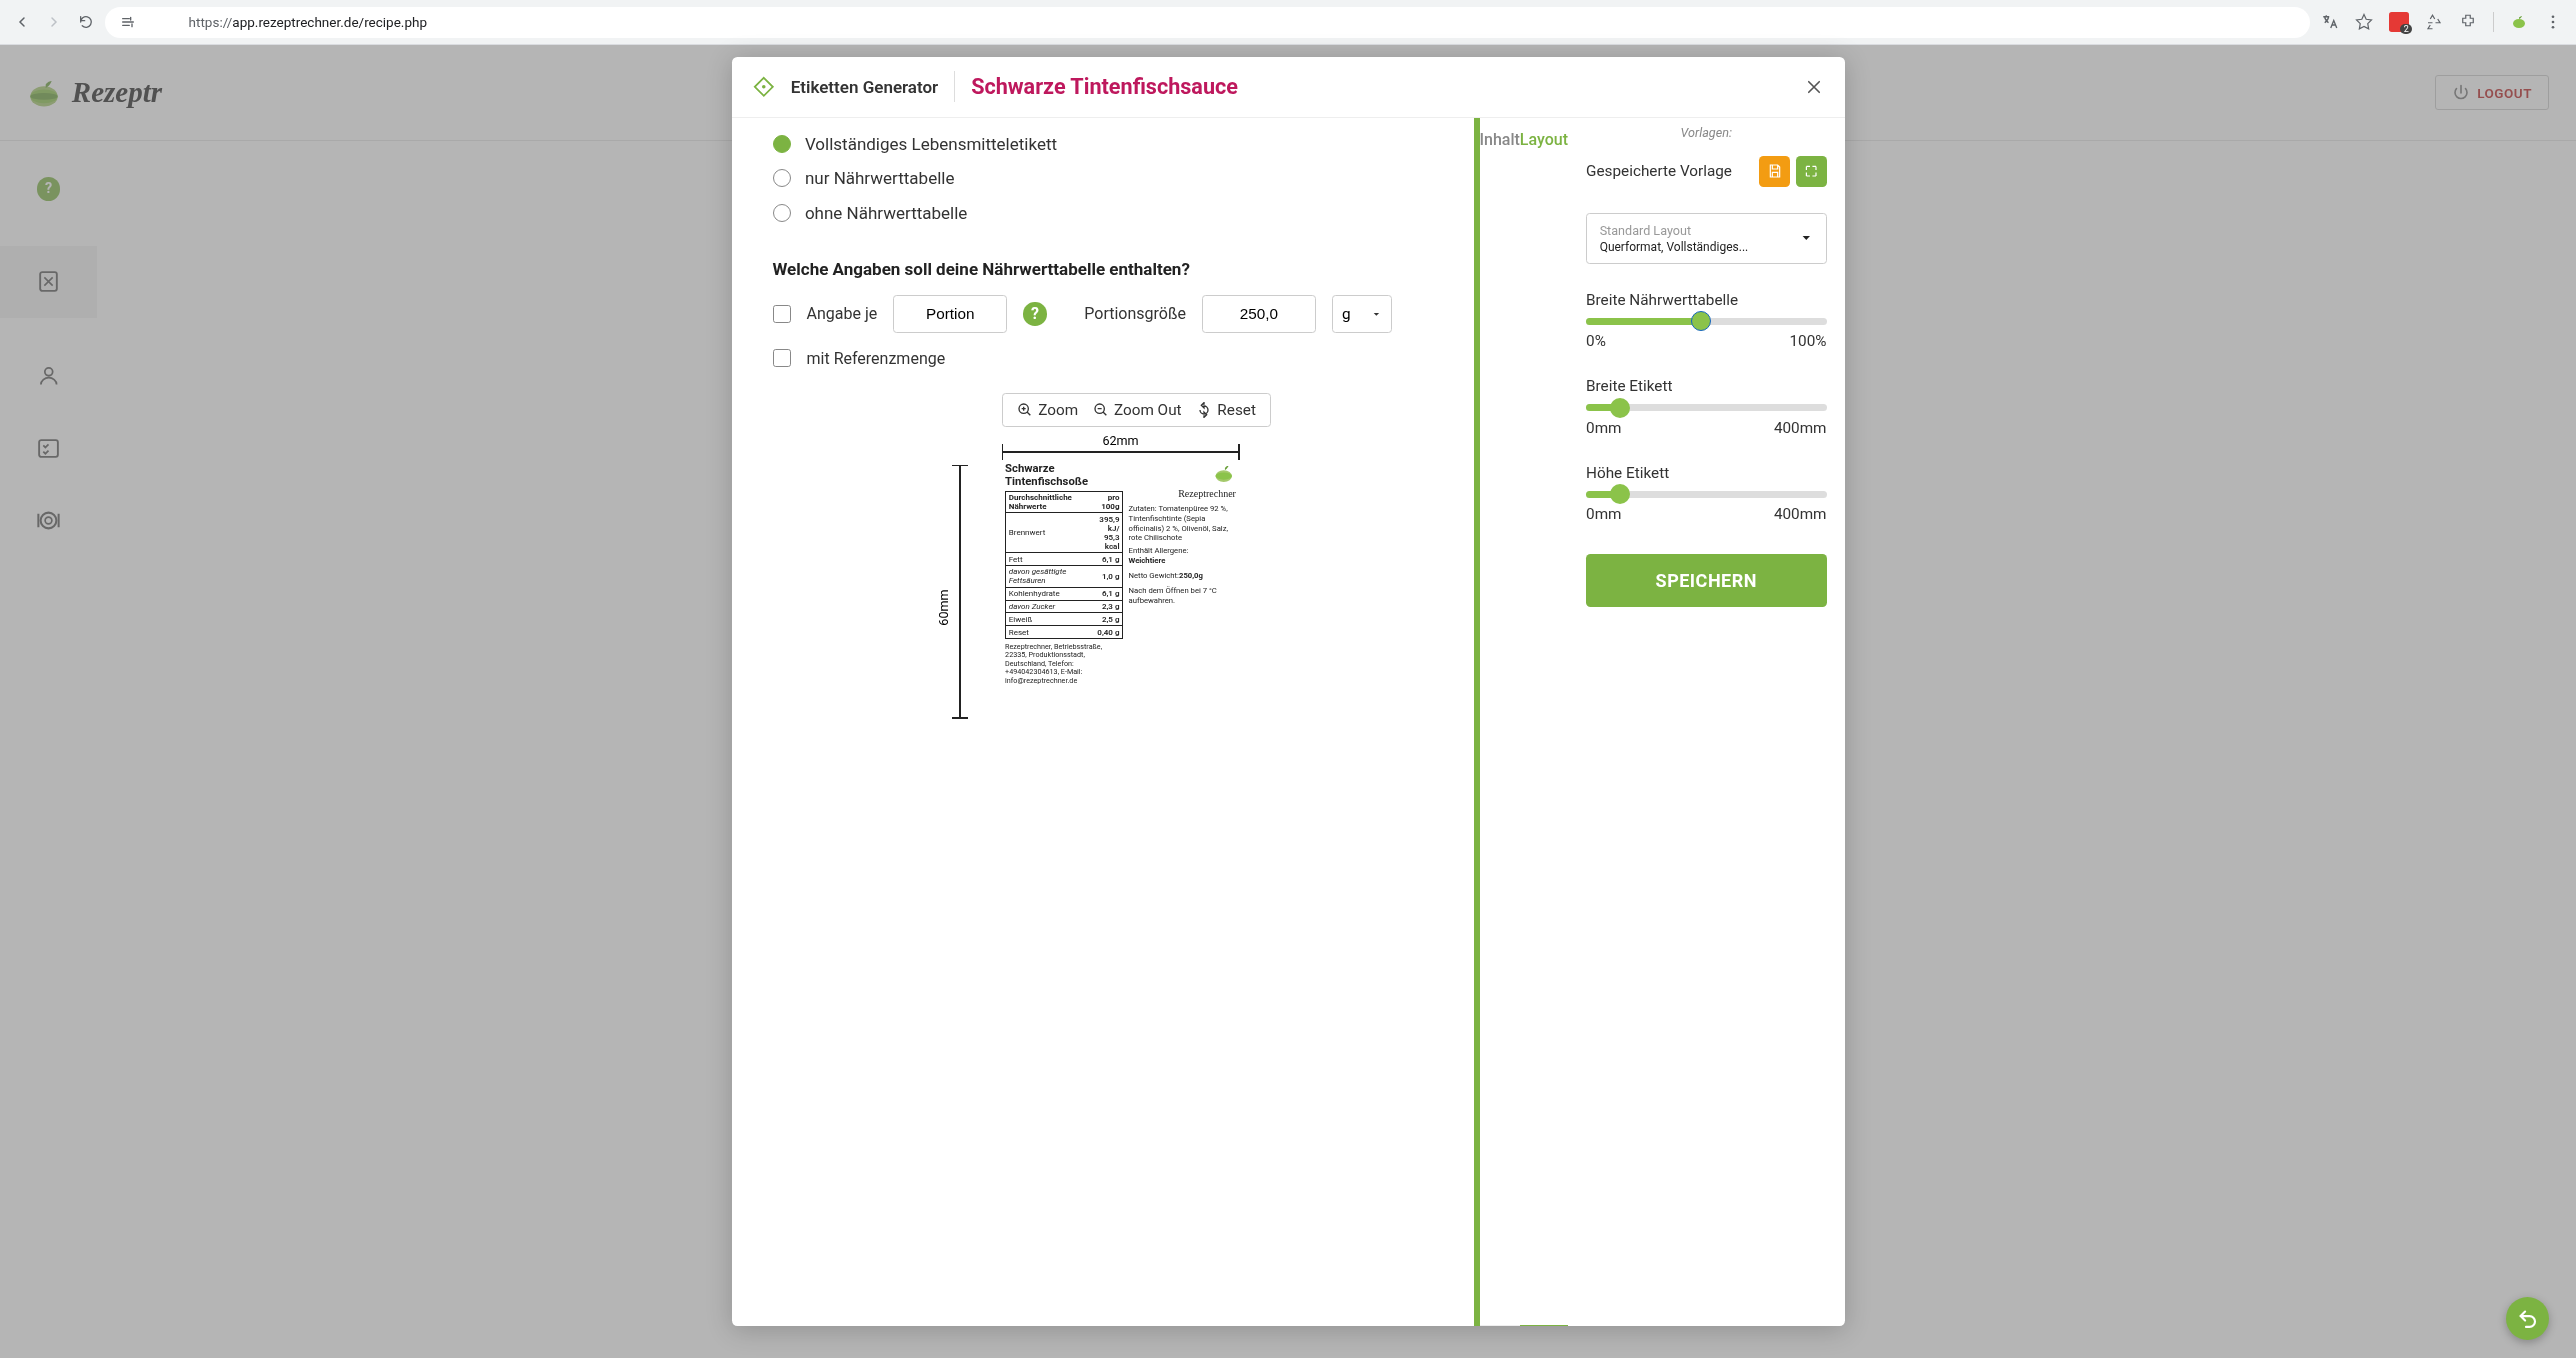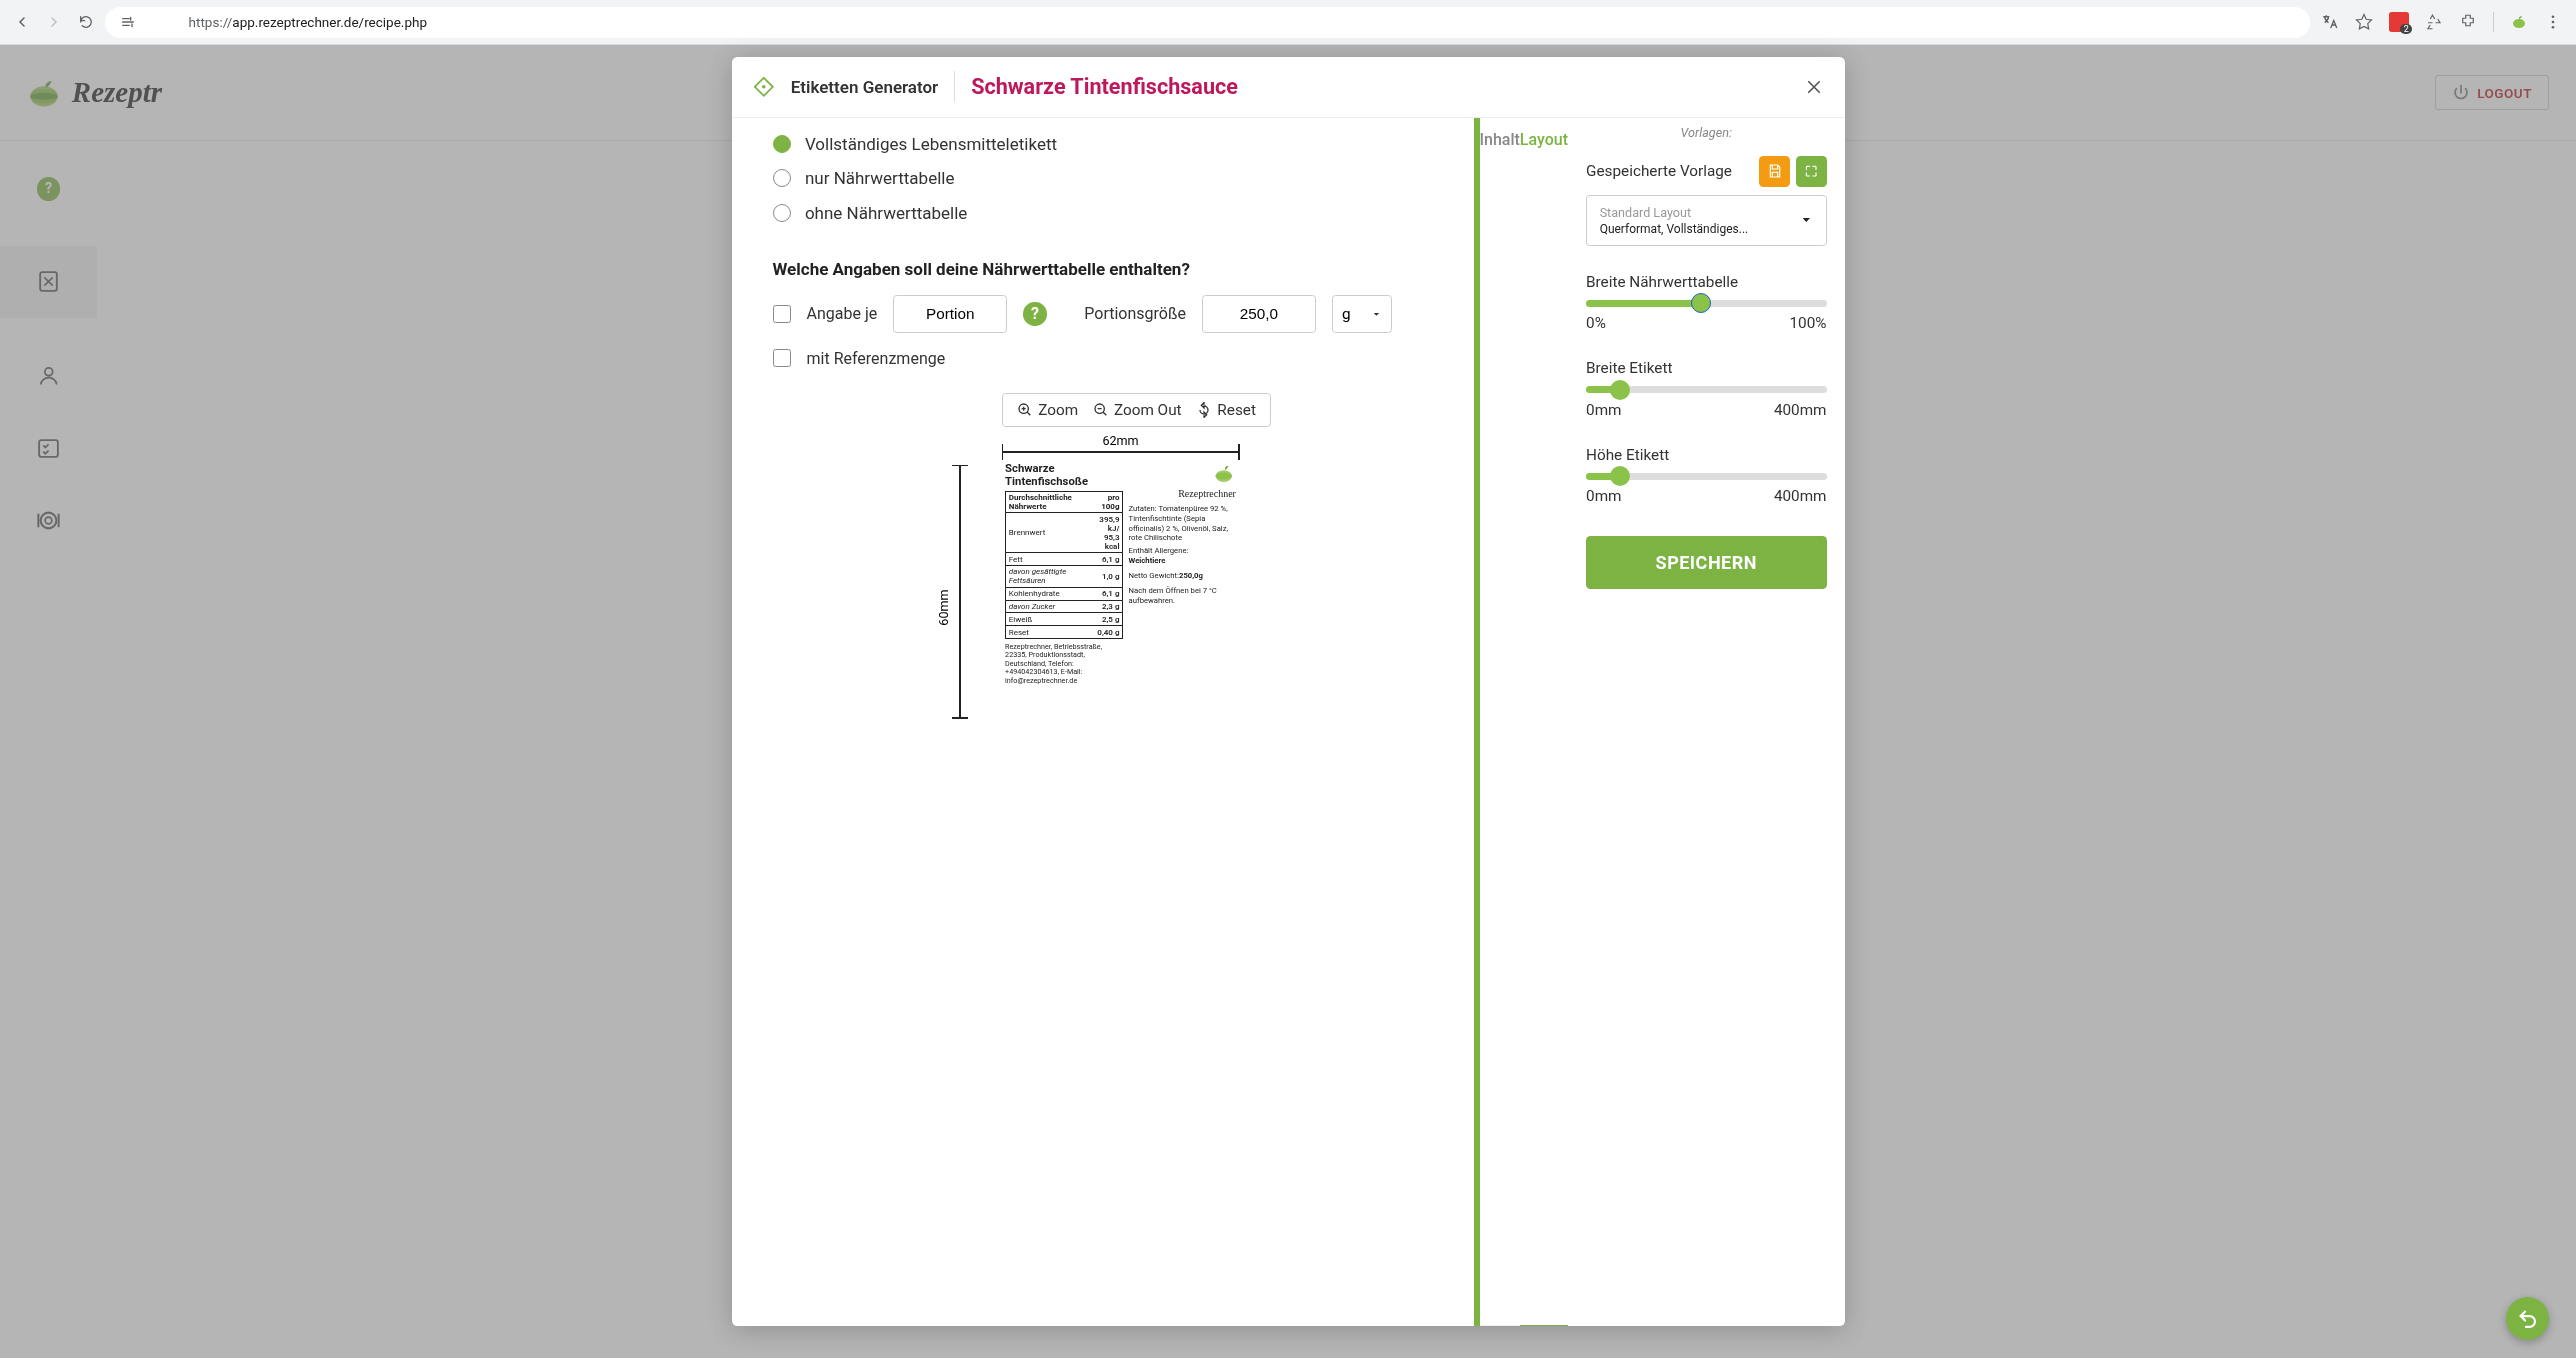--- a/index.html
+++ b/index.html
@@ -260,21 +260,21 @@
       display: flex; align-items: center; justify-content: space-between;
       margin-top: 16px;
     }
     .saved-label { font-size: 15.3px; color: #333; }
     .saved-btns { display: flex; gap: 5.4px; }
     .btn-orange { width: 31px; height: 31px; background: #f39c12; border-radius: 4.5px; display: flex; align-items: center; justify-content: center; color: #fff; }
     .btn-green { width: 31px; height: 31px; background: #7cb342; border-radius: 4.5px; display: flex; align-items: center; justify-content: center; color: #fff; }
     .select-box {
       border: 0.9px solid #ccc; border-radius: 3.6px;
       padding: 9px 12.6px;
-      margin-top: 8px;
+      margin-top: 26px;
       position: relative;
     }
     .select-box .sb-label { font-size: 12.6px; color: #999; }
     .select-box .sb-value { font-size: 12px; color: #222; margin-top: 1.8px; }
     .select-box .sb-caret { position: absolute; right: 12.6px; top: 50%; transform: translateY(-50%); }
     .slider-group { margin-top: 27px; }
     .slider-label { font-size: 15.3px; color: #333; margin-bottom: 9px; }
     .slider-track {
       height: 7.2px; background: #ddd; border-radius: 3.6px; position: relative;
     }

